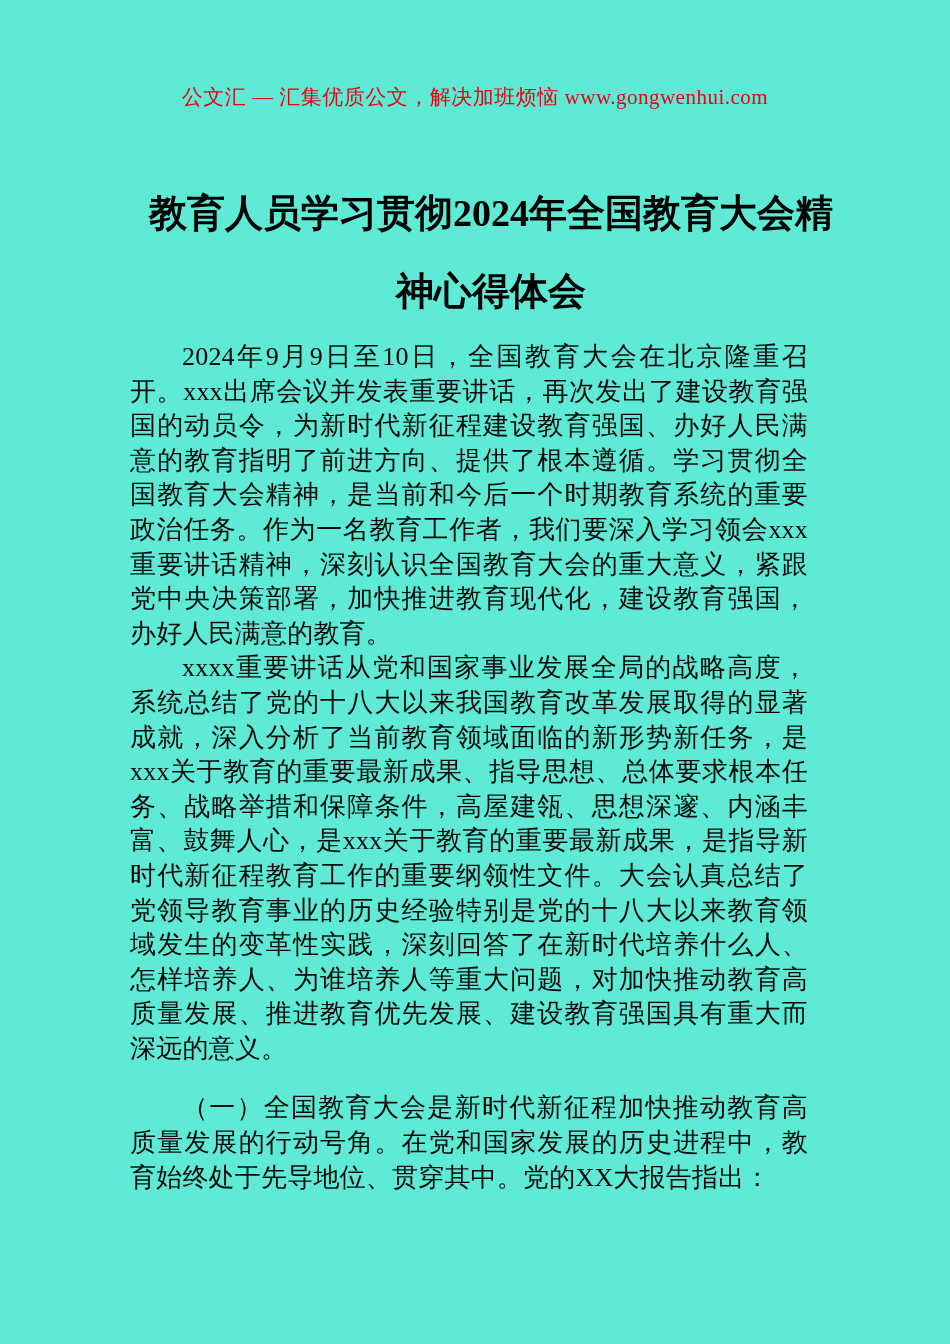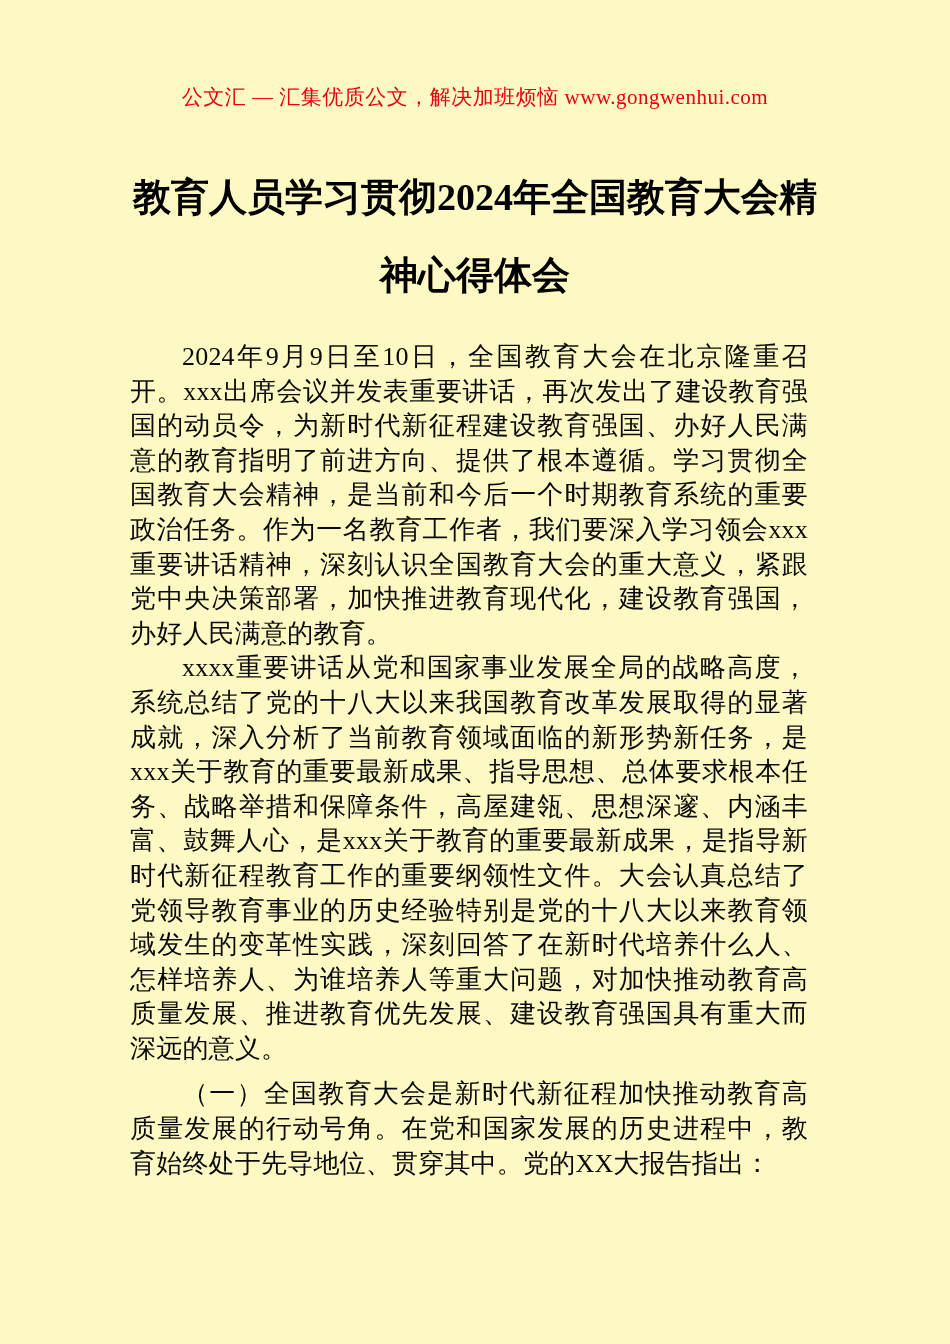--- a/index.html
+++ b/index.html
@@ -9,41 +9,41 @@
   }
   body {
     width: 950px;
     height: 1344px;
     position: relative;
     font-family: "Liberation Serif", "DejaVu Serif", serif;
   }
   .page {
     position: absolute;
     inset: 0;
-    background: #fef9c3;
+    background: #5eead4;
     color: #000000;
     overflow: hidden;
   }
   .banner {
     position: absolute;
     top: 84px;
     left: 0;
     width: 950px;
     text-align: center;
     font-size: 21px;
     line-height: 26px;
     color: #e60012;
     letter-spacing: 0.5px;
   }
   .doc-title {
     position: absolute;
     top: 158px;
     left: 125px;
     width: 700px;
-    margin: 0;
+    margin: 16px;
     text-align: center;
     font-size: 38px;
     line-height: 78px;
     font-weight: 700;
     color: #000000;
   }
   .doc-body {
     position: absolute;
     top: 340px;
     left: 130px;
@@ -52,21 +52,21 @@
     line-height: 34.6px;
     text-align: justify;
     color: #0a0a0a;
     letter-spacing: 0.2px;
   }
   .para {
     margin: 0;
     text-indent: 2em;
   }
   .para.spaced {
-    margin-top: 11px;
+    margin-top: 25px;
   }
 </style>
 </head>
 <body>
 
 <div class="page">
 
   <div class="banner">公文汇 — 汇集优质公文，解决加班烦恼 www.gongwenhui.com</div>
 
   <h1 class="doc-title">教育人员学习贯彻2024年全国教育大会精神心得体会</h1>

